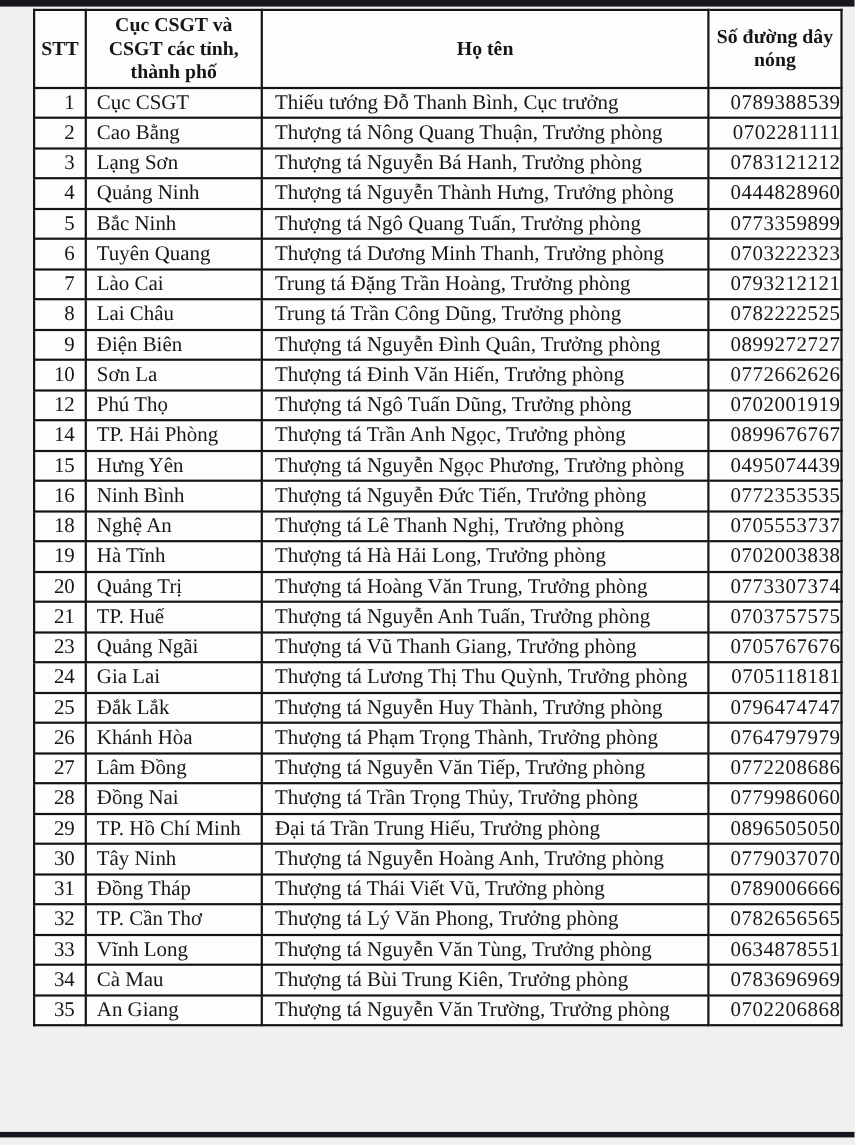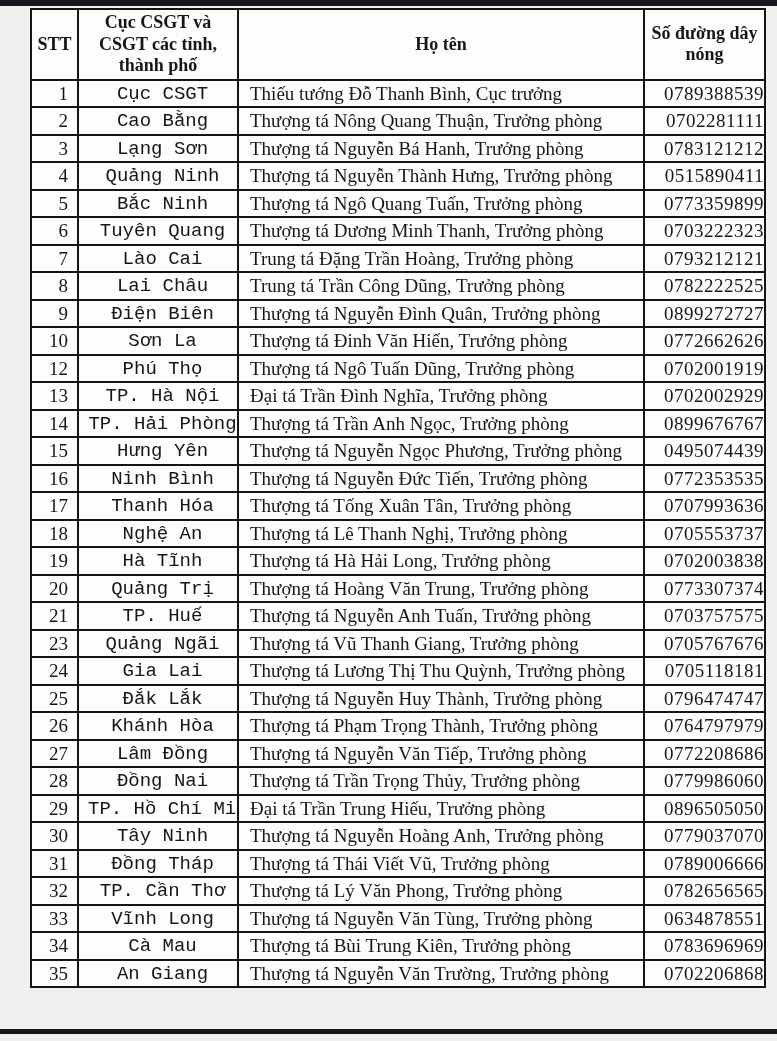--- a/index.html
+++ b/index.html
@@ -55,21 +55,21 @@
     vertical-align: middle;
     padding: 2px 4px;
   }
   td {
     font-size: 19px;
     vertical-align: middle;
     white-space: nowrap;
     padding: 0;
   }
   td.c-stt  { text-align: right;  padding-right: 9px; }
-  td.c-unit { text-align: center;   padding-left: 9px; font-family: Liberation Mono, monospace; }
+  td.c-unit { text-align: left;   padding-left: 9px; }
   td.c-name { text-align: left;   padding-left: 11px; padding-right: 4px; }
   td.c-phone{ text-align: right; letter-spacing: 0.5px; }
 </style>
 </head>
 <body>
 
 <div class="page">
   <div class="top-bar"></div>
 
   <table class="hotline">
@@ -106,21 +106,21 @@
     <td class="c-stt">3</td>
     <td class="c-unit">Lạng Sơn</td>
     <td class="c-name">Thượng tá Nguyễn Bá Hanh, Trưởng phòng</td>
     <td class="c-phone">0783121212</td>
   </tr>
 
   <tr>
     <td class="c-stt">4</td>
     <td class="c-unit">Quảng Ninh</td>
     <td class="c-name">Thượng tá Nguyễn Thành Hưng, Trưởng phòng</td>
-    <td class="c-phone">0515890411</td>
+    <td class="c-phone">0444828960</td>
   </tr>
 
   <tr>
     <td class="c-stt">5</td>
     <td class="c-unit">Bắc Ninh</td>
     <td class="c-name">Thượng tá Ngô Quang Tuấn, Trưởng phòng</td>
     <td class="c-phone">0773359899</td>
   </tr>
 
   <tr>
@@ -159,26 +159,20 @@
   </tr>
 
 
   <tr>
     <td class="c-stt">12</td>
     <td class="c-unit">Phú Thọ</td>
     <td class="c-name">Thượng tá Ngô Tuấn Dũng, Trưởng phòng</td>
     <td class="c-phone">0702001919</td>
   </tr>
 
-  <tr>
-    <td class="c-stt">13</td>
-    <td class="c-unit">TP. Hà Nội</td>
-    <td class="c-name">Đại tá Trần Đình Nghĩa, Trưởng phòng</td>
-    <td class="c-phone">0702002929</td>
-  </tr>
 
   <tr>
     <td class="c-stt">14</td>
     <td class="c-unit">TP. Hải Phòng</td>
     <td class="c-name">Thượng tá Trần Anh Ngọc, Trưởng phòng</td>
     <td class="c-phone">0899676767</td>
   </tr>
 
   <tr>
     <td class="c-stt">15</td>
@@ -187,26 +181,20 @@
     <td class="c-phone">0495074439</td>
   </tr>
 
   <tr>
     <td class="c-stt">16</td>
     <td class="c-unit">Ninh Bình</td>
     <td class="c-name">Thượng tá Nguyễn Đức Tiến, Trưởng phòng</td>
     <td class="c-phone">0772353535</td>
   </tr>
 
-  <tr>
-    <td class="c-stt">17</td>
-    <td class="c-unit">Thanh Hóa</td>
-    <td class="c-name">Thượng tá Tống Xuân Tân, Trưởng phòng</td>
-    <td class="c-phone">0707993636</td>
-  </tr>
 
   <tr>
     <td class="c-stt">18</td>
     <td class="c-unit">Nghệ An</td>
     <td class="c-name">Thượng tá Lê Thanh Nghị, Trưởng phòng</td>
     <td class="c-phone">0705553737</td>
   </tr>
 
   <tr>
     <td class="c-stt">19</td>

